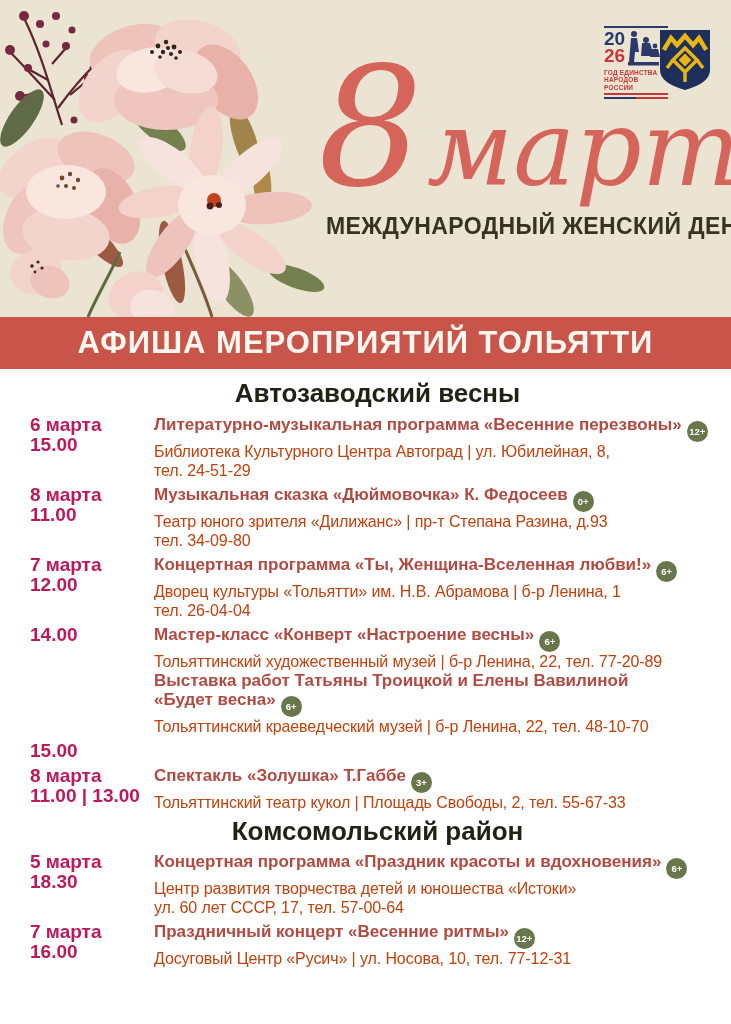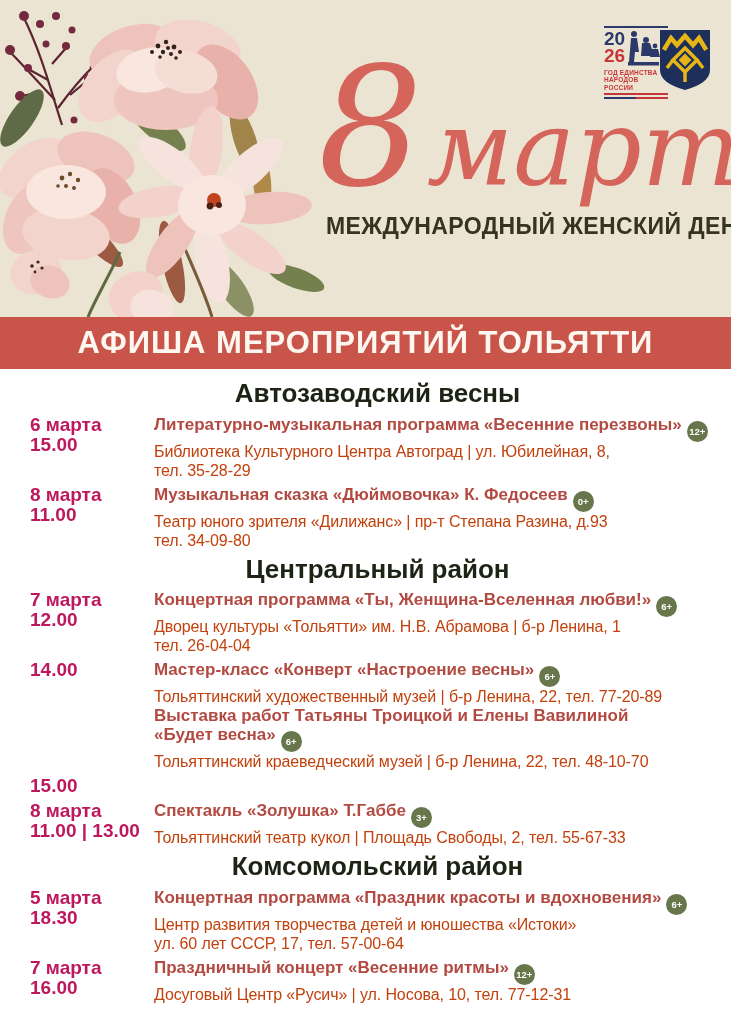--- a/index.html
+++ b/index.html
@@ -220,37 +220,36 @@
       <div class="section">
         <div class="section-title">Автозаводский весны</div>
         <div class="event-row">
           <div class="date-col">
             <div class="date">6 марта</div>
             <div class="time">15.00</div>
           </div>
           <div class="content-col">
             <div class="event-title">Литературно-музыкальная программа «Весенние перезвоны»<span class="age-badge">12+</span></div>
             <div class="event-detail">Библиотека Культурного Центра Автоград | ул. Юбилейная, 8,</div>
-            <div class="event-detail">тел. 35-28-29</div>
+            <div class="event-detail">тел. 24-51-29</div>
           </div>
         </div>
         <div class="event-row">
           <div class="date-col">
             <div class="date">8 марта</div>
             <div class="time">11.00</div>
           </div>
           <div class="content-col">
             <div class="event-title">Музыкальная сказка «Дюймовочка» К. Федосеев<span class="age-badge">0+</span></div>
             <div class="event-detail">Театр юного зрителя «Дилижанс» | пр-т Степана Разина, д.93</div>
             <div class="event-detail">тел. 34-09-80</div>
           </div>
         </div>
       </div>
       <div class="section">
-        <div class="section-title">Центральный район</div>
         <div class="event-row">
           <div class="date-col">
             <div class="date">7 марта</div>
             <div class="time">12.00</div>
           </div>
           <div class="content-col">
             <div class="event-title">Концертная программа «Ты, Женщина-Вселенная любви!»<span class="age-badge">6+</span></div>
             <div class="event-detail">Дворец культуры «Тольятти» им. Н.В. Абрамова | б-р Ленина, 1</div>
             <div class="event-detail">тел. 26-04-04</div>
           </div>

